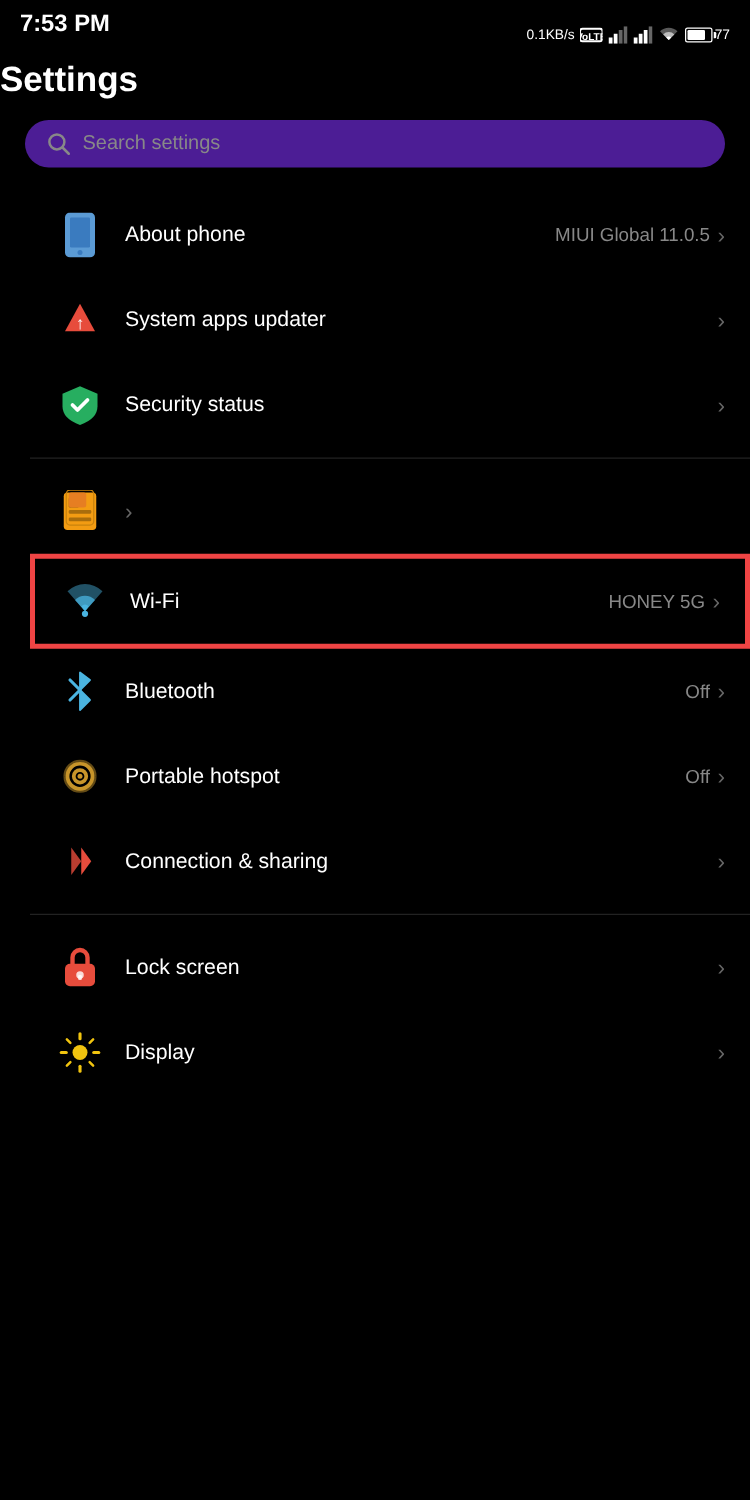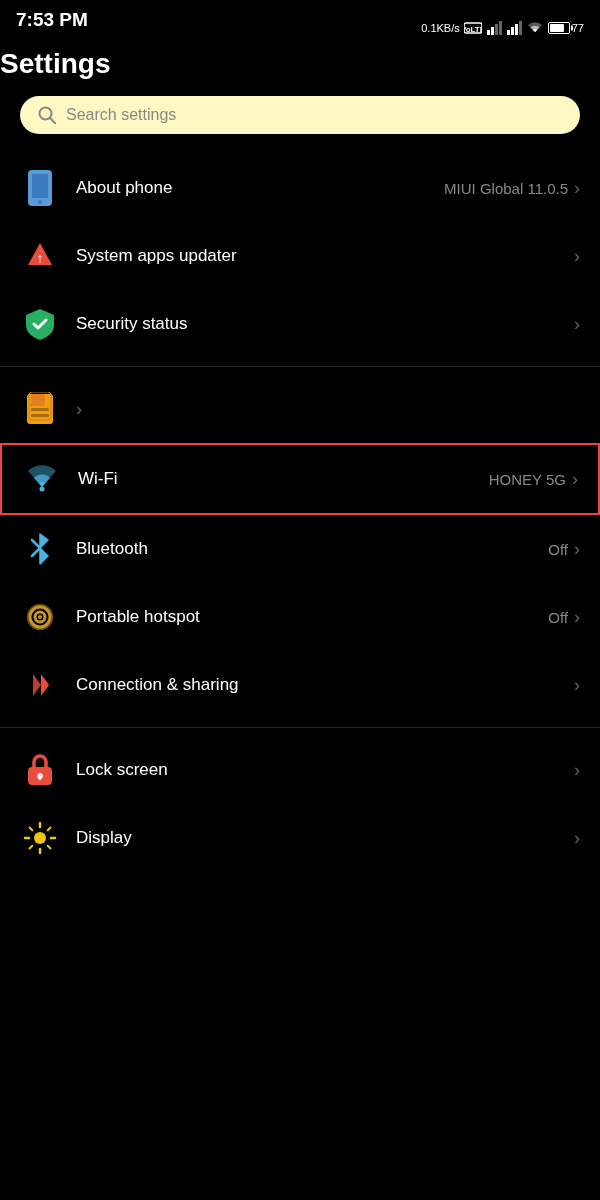--- a/index.html
+++ b/index.html
@@ -76,38 +76,39 @@
     .page-title {
       text-align: left;
       font-size: 28px;
       font-weight: 600;
       padding: 12px 16px 16px 0;
     }
 
     
     .search-bar {
       margin: 0 20px 20px 20px;
-      background: #fef9c3;
+      background: #4c1d95;
       border-radius: 30px;
       display: flex;
       align-items: center;
       padding: 10px 18px;
       gap: 10px;
     }
     .search-bar svg {
       flex-shrink: 0;
     }
     .search-placeholder {
       color: #888;
       font-size: 16px;
     }
 
     
     .settings-list {
       width: 100%;
+      padding-left: 24px;
     }
 
     .settings-item {
       display: flex;
       align-items: center;
       padding: 14px 20px;
       cursor: pointer;
       position: relative;
     }
 
@@ -148,21 +149,21 @@
 
     
     .divider {
       height: 1px;
       background: #222;
       margin: 8px 0;
     }
 
     
     .wifi-item {
-      border: 2px solid #ef4444;
+      border: 4px solid #ef4444;
     }
   </style>
 </head>
 <body>
 
 <div class="status-bar">
   <span class="status-time">7:53 PM</span>
   <div class="status-icons">
     <span class="signal-text">0.1KB/s</span>
 

